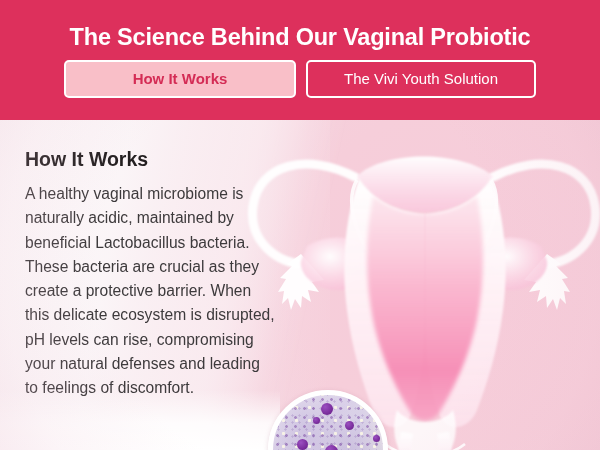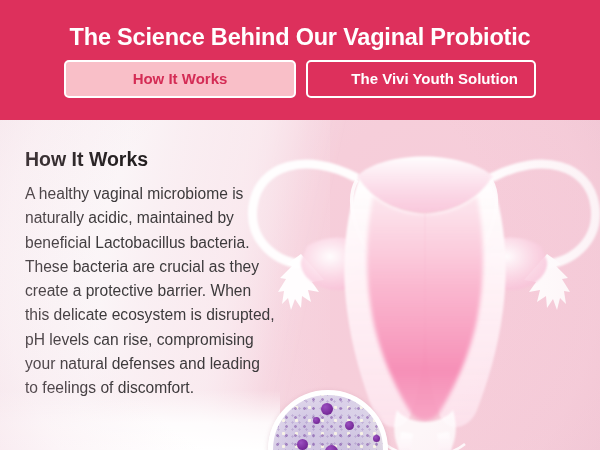--- a/index.html
+++ b/index.html
@@ -61,23 +61,22 @@
   }
   .tab-active {
     background: #F9BFC8;
     color: #D42C55;
     font-weight: bold;
     min-width: 232px;
   }
   .tab-inactive {
     background: transparent;
     color: #ffffff;
-    font-weight: bold;
+    font-weight: normal;
     min-width: 230px;
-    text-align: right;
   }
 
   
   .body-area {
     position: absolute;
     left: 0; top: 120px;
     width: 600px;
     height: 330px;
     overflow: hidden;
     background:

